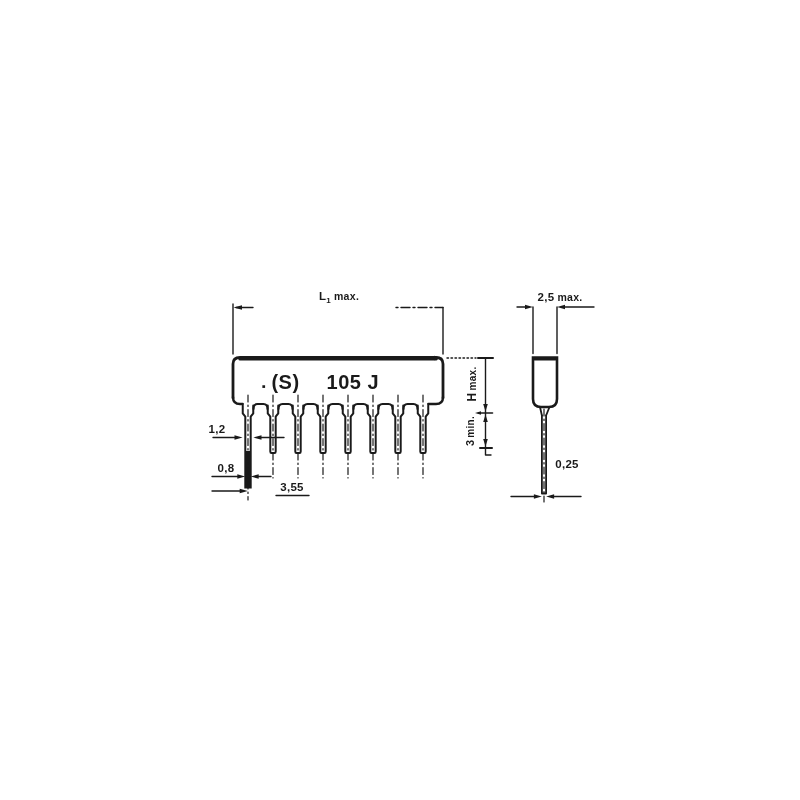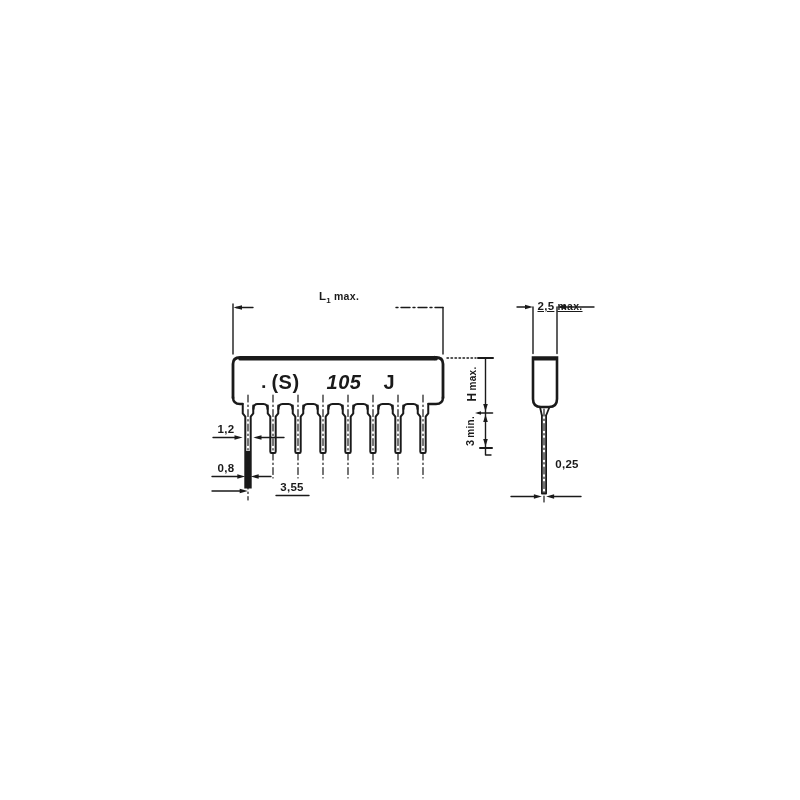--- a/index.html
+++ b/index.html
@@ -9,21 +9,21 @@
   .lbl{position:absolute;font-weight:bold;font-size:11.5px;letter-spacing:0.3px;
        transform:translate(-50%,-50%);white-space:nowrap;color:#1a1a1a;}
   .lbl .unit{font-size:10.5px;margin-left:3px;}
   .lbl sub{font-size:8px;vertical-align:-3px;line-height:0;}
   .rot{transform:translate(-50%,-50%) rotate(-90deg);}
   .rot .unit{font-size:10px;margin-left:2px;}
   .marking{position:absolute;left:262px;top:371px;display:flex;align-items:baseline;
            font-weight:bold;font-size:20px;letter-spacing:0.5px;}
   .marking .dot{font-size:11px;margin-right:5px;align-self:center;margin-top:6px;}
   .marking .p1{margin-right:27px;}
-  .marking .p2{margin-right:22px;font-style:italic;}
+  .marking .p2{margin-right:6px;}
 </style>
 </head>
 <body>
 
 <div class="canvas">
 
   <svg width="800" height="800" viewBox="0 0 800 800">
     <g stroke="#1a1a1a" fill="none" stroke-linecap="round">
 
       <g>
@@ -123,27 +123,27 @@
       <polygon points="245.2,476.5 237.3,474.2 237.3,478.8"></polygon>
       <polygon points="250.8,476.5 258.7,474.2 258.7,478.8"></polygon>
       <polygon points="247.8,491 239.7,488.7 239.7,493.3"></polygon>
       <polygon points="541.8,496.5 533.9,494.2 533.9,498.8"></polygon>
       <polygon points="546.2,496.5 554.1,494.2 554.1,498.8"></polygon>
     </g>
   </svg>
 
   <div class="lbl" style="left:339px;top:296px;"><span>L</span><sub>1</sub><span class="unit">max.</span></div>
 
-  <div class="lbl" style="left:560px;top:306px;text-decoration:underline;"><span>2,5</span><span class="unit">max.</span></div>
+  <div class="lbl" style="left:560px;top:297px;"><span>2,5</span><span class="unit">max.</span></div>
 
   <div class="lbl rot" style="left:472px;top:384px;font-size:12px;"><span>H</span><span class="unit">max.</span></div>
 
   <div class="lbl rot" style="left:470px;top:431px;font-size:11px;"><span>3</span><span class="unit">min.</span></div>
 
-  <div class="lbl" style="left:226px;top:429px;">1,2</div>
+  <div class="lbl" style="left:217px;top:429px;">1,2</div>
 
   <div class="lbl" style="left:226px;top:468px;">0,8</div>
 
   <div class="lbl" style="left:292px;top:487px;">3,55</div>
 
   <div class="lbl" style="left:567px;top:464px;">0,25</div>
 
   <div class="marking">
     <span class="dot">▪</span>
     <span class="p1">(S)</span>

